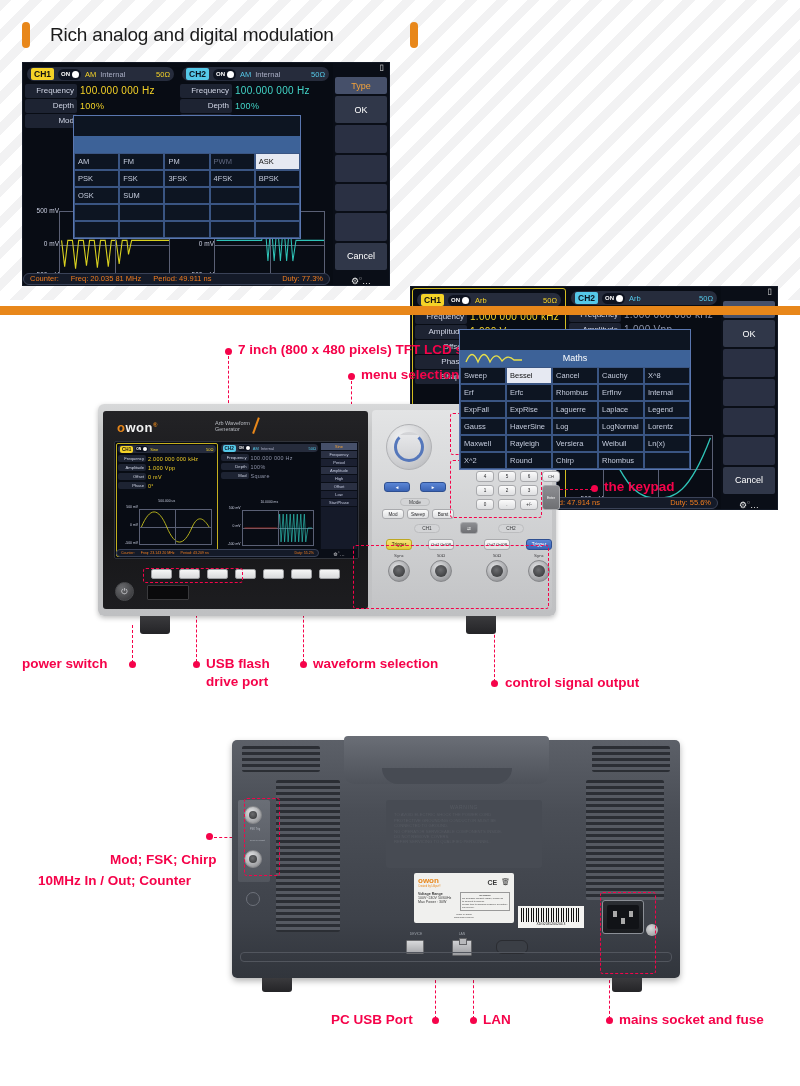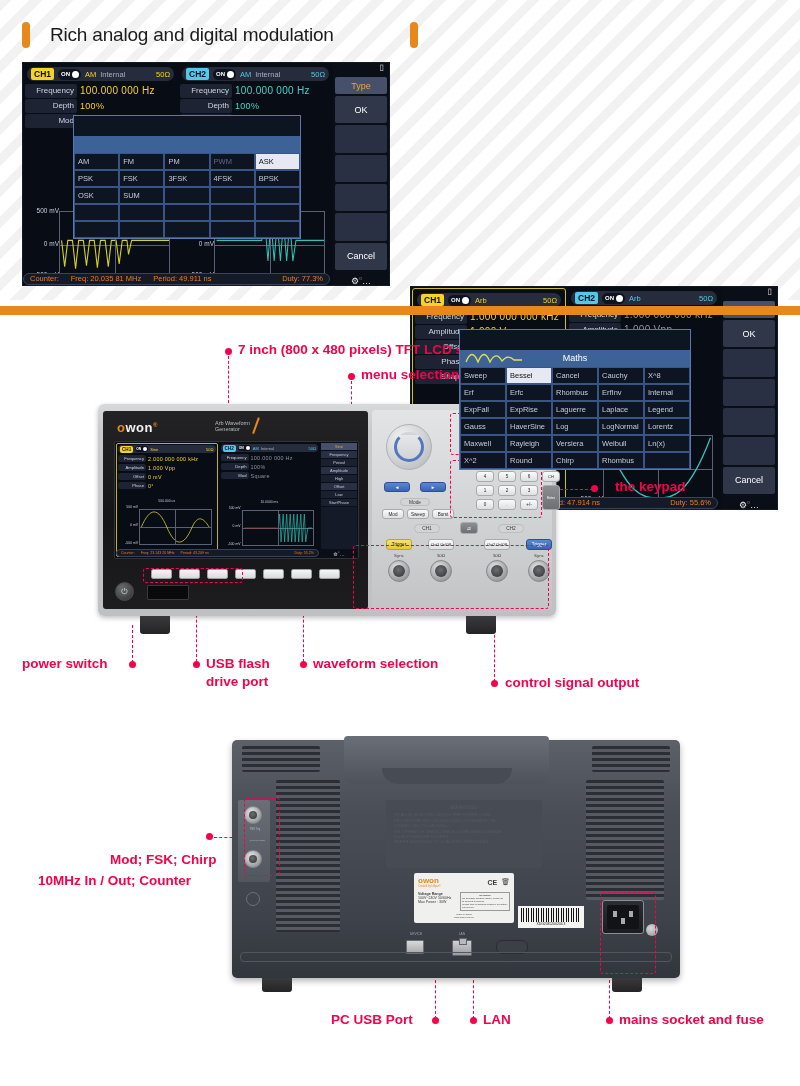--- a/index.html
+++ b/index.html
@@ -587,21 +587,21 @@
 <div class="anno" style="left:361px; top:366px;">menu selection</div>
 <div class="vline" style="left:351px; top:381px; height:60px;"></div>
 
 <div class="dashbox" style="left:344px; top:441px; width:16px; height:92px;"></div>
 
 <div class="dot" style="left:591px; top:430px;"></div>
 <div class="anno" style="left:604px; top:423px;">function keys</div>
 <div class="hline" style="left:545px; top:434px; width:48px;"></div>
 
 <div class="dot" style="left:591px; top:485px;"></div>
-<div class="anno" style="left:604px; top:478px;margin-left:11px;">the keypad</div>
+<div class="anno" style="left:604px; top:478px;">the keypad</div>
 <div class="hline" style="left:545px; top:489px; width:48px;"></div>
 
 <div class="anno" style="left:22px; top:655px;">power switch</div>
 <div class="dot" style="left:129px; top:661px;"></div>
 <div class="vline" style="left:132px; top:625px; height:38px;"></div>
 
 <div class="dot" style="left:193px; top:661px;"></div>
 <div class="anno" style="left:206px; top:655px;">USB flash</div>
 <div class="anno" style="left:206px; top:673px;">drive port</div>
 <div class="vline" style="left:196px; top:600px; height:62px;"></div>

